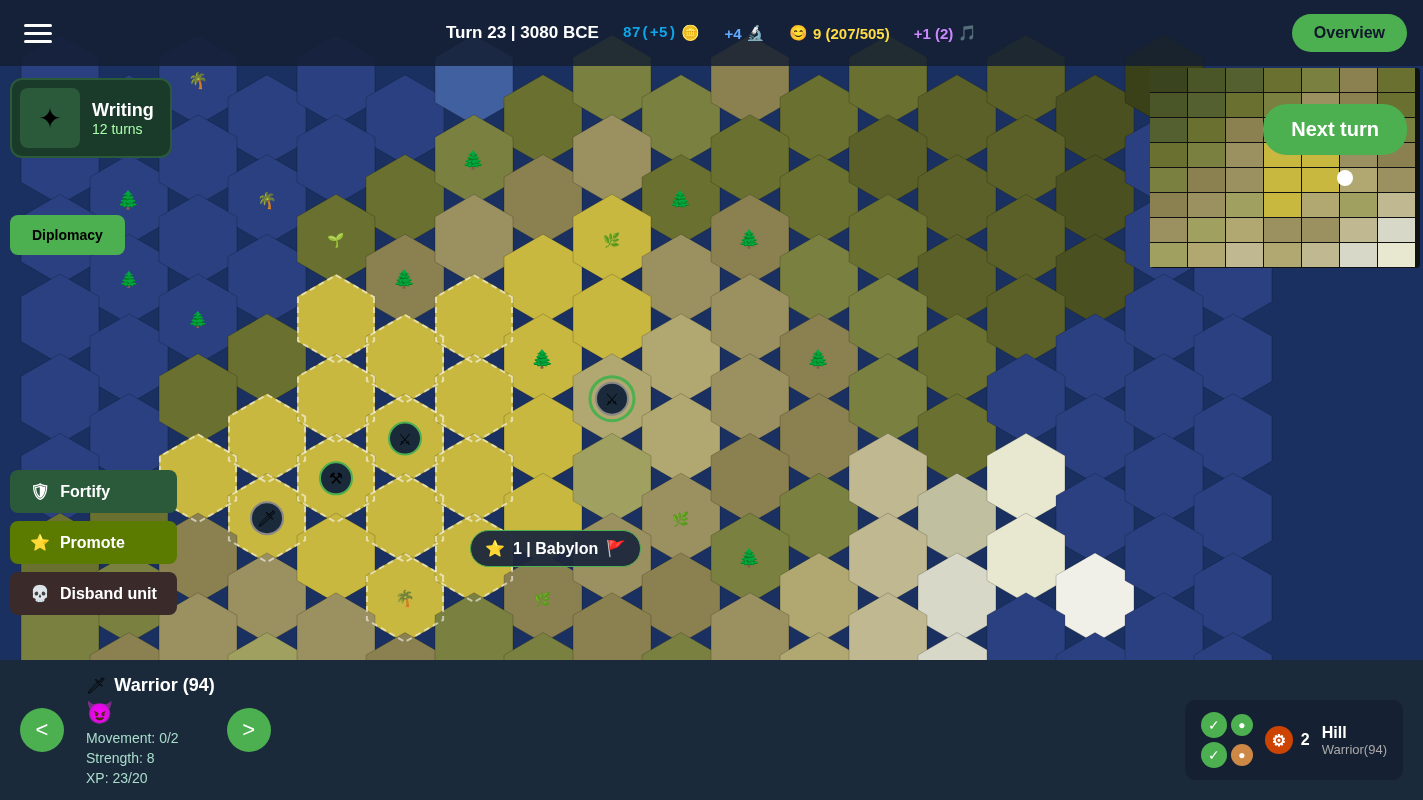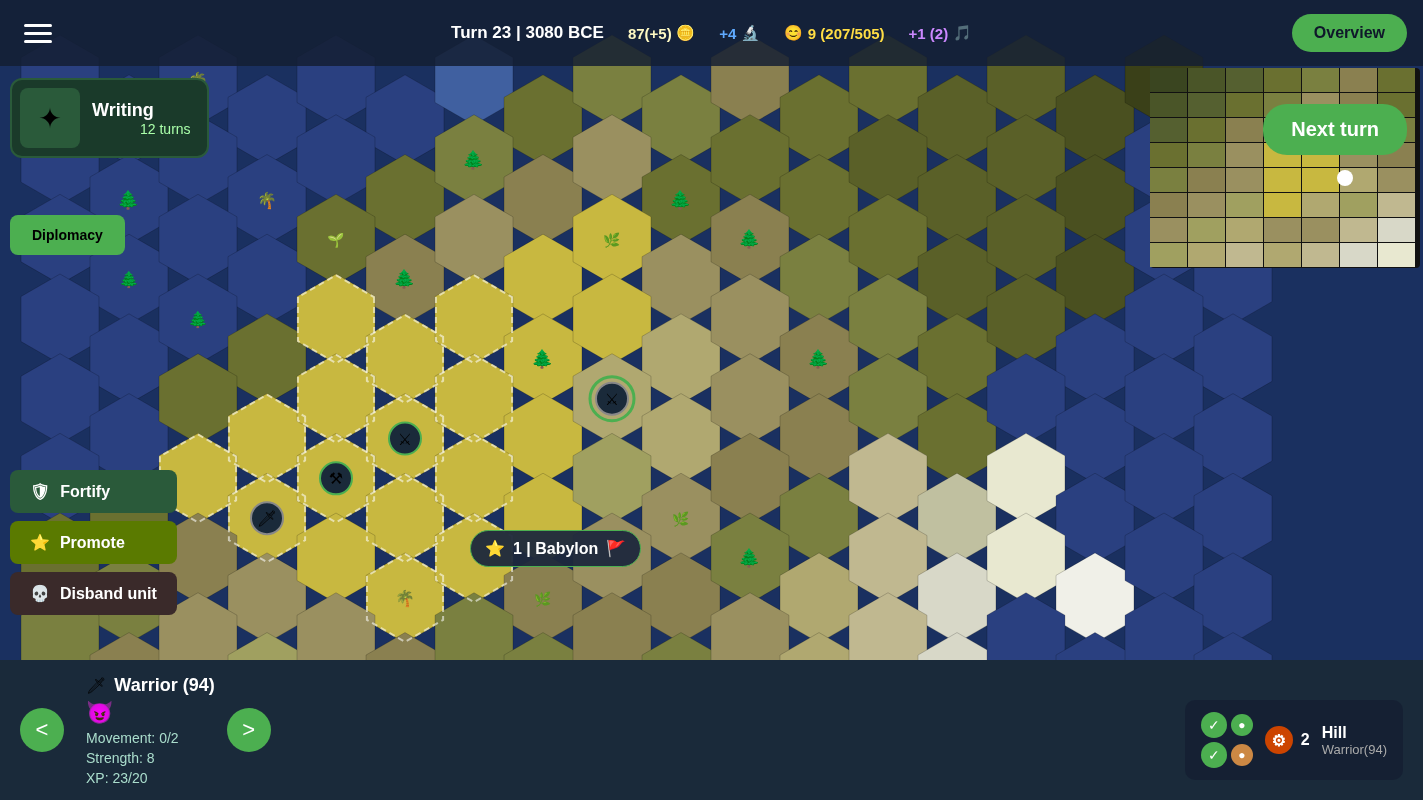--- a/index.html
+++ b/index.html
@@ -56,21 +56,21 @@
 
     .top-stat {
       color: white;
       font-size: 15px;
       font-weight: 600;
       display: flex;
       align-items: center;
       gap: 5px;
     }
     .turn-info { font-size: 17px; font-weight: bold; color: white; }
-    .gold { color: #fef9c3; }
+    .gold { color: #0ea5e9; font-family: Liberation Mono, monospace; }
     .science { color: #60aaff; }
     .happy { color: #ffdd44; }
     .culture { color: #cc88ff; }
 
     #overview-btn {
       position: absolute;
       right: 16px;
       background: #4caf50;
       color: #0f172a;
       border: none;
@@ -100,21 +100,21 @@
       height: 60px;
       background: #2a5a3a;
       border-radius: 8px;
       display: flex;
       align-items: center;
       justify-content: center;
       font-size: 28px;
     }
     #tech-text { color: white; }
     #tech-name { font-size: 18px; font-weight: bold; }
-    #tech-turns { font-size: 14px; color: #aaffaa; margin-left: 48px; }
+    #tech-turns { font-size: 14px; color: #aaffaa; }
 
     
     #diplomacy-btn {
       position: absolute;
       top: 215px;
       left: 10px;
       background: #4caf50;
       color: #000000;
       border: none;
       border-radius: 8px;

